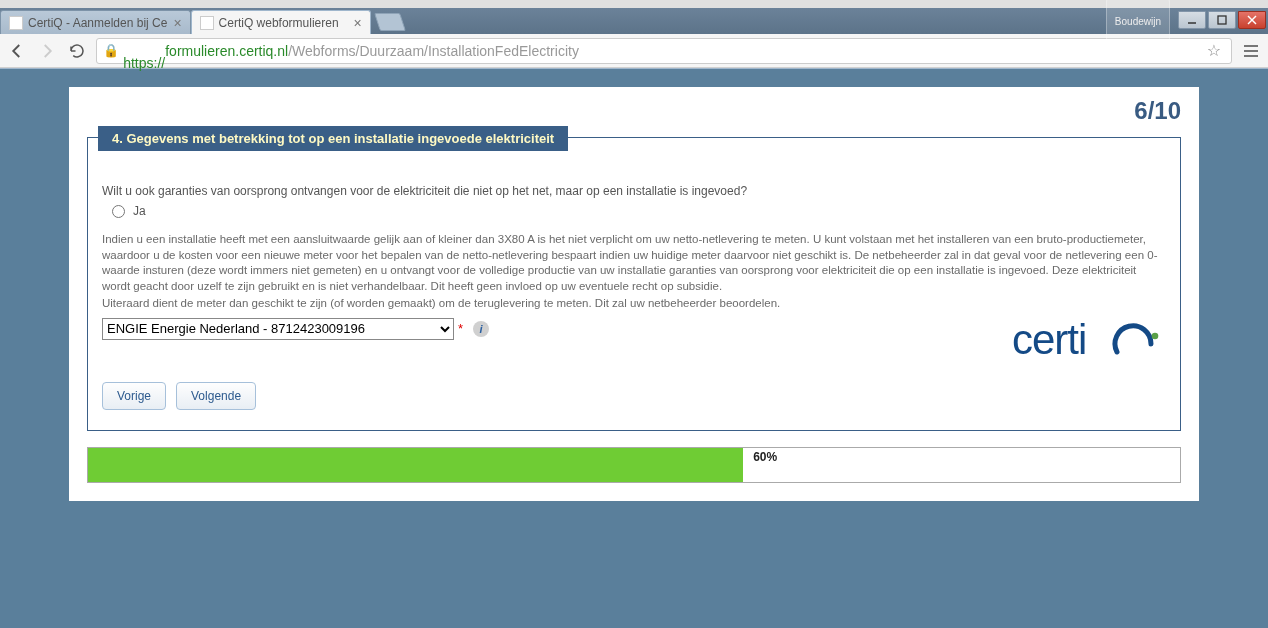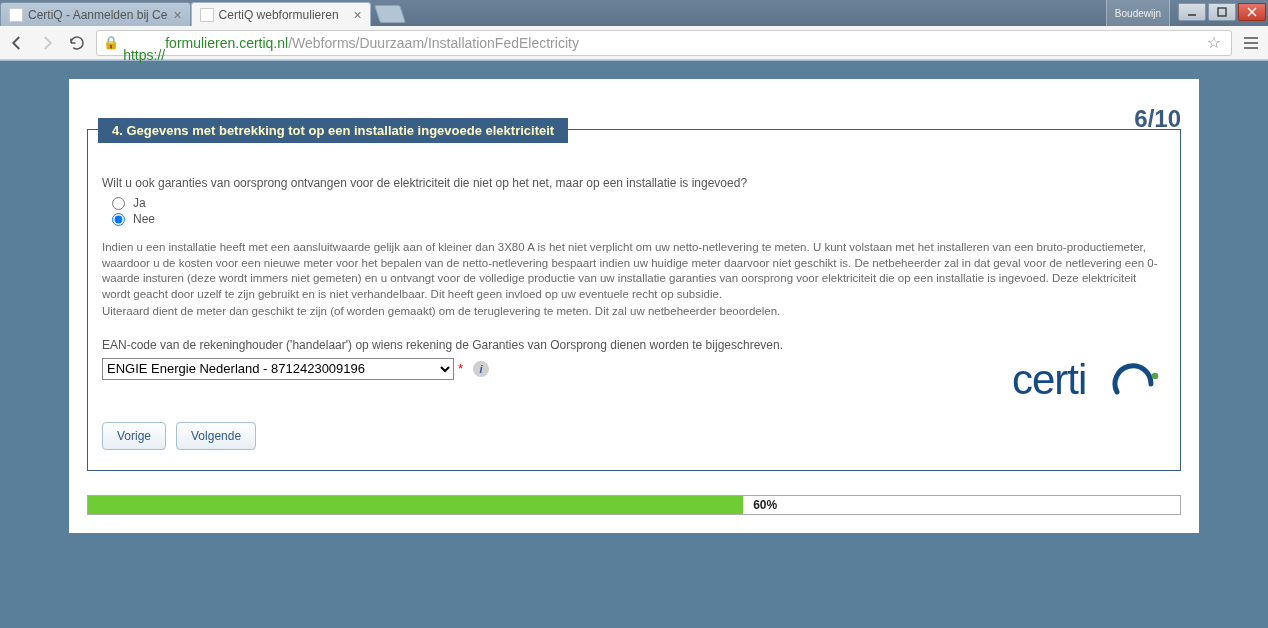--- a/index.html
+++ b/index.html
@@ -15,20 +15,21 @@
       background: linear-gradient(#d8e4ef, #c5d6e6);
       border-bottom: 1px solid #9fb6cc;
     }
     .titlebar {
       height: 26px;
       display: flex;
       justify-content: flex-end;
       align-items: center;
       background: linear-gradient(#6b8299, #5c7389);
       position: relative;
+      margin-top: 8px;
     }
     .tab-strip {
       position: absolute;
       left: 0;
       bottom: 0;
       display: flex;
       align-items: flex-end;
       height: 26px;
     }
     .tab {
@@ -151,21 +152,21 @@
     }
     .form-page {
       width: 1130px;
       margin: 0 auto;
       background: #fff;
       padding: 12px 18px 18px 18px;
       position: relative;
     }
     .step-indicator {
       position: absolute;
-      top: 26px;
+      top: 10px;
       right: 18px;
       font-size: 24px;
       font-weight: bold;
       color: #395b82;
     }
     .form-section {
       border: 1px solid #3a5f87;
       margin-top: 38px;
       padding: 46px 14px 20px 14px;
       position: relative;
@@ -263,22 +264,22 @@
       bottom: 54px;
     }
     .logo-text {
       font-size: 44px;
       font-weight: 300;
       color: #144a86;
       letter-spacing: -1px;
       font-family: "Segoe UI", Arial, sans-serif;
     }
     .progress-wrap {
-      margin-top: 24px;
-      height: 20px;
+      margin-top: 16px;
+      height: 36px;
       background: #fff;
       border: 1px solid #aaa;
       position: relative;
     }
     .progress-fill {
       height: 100%;
       background: #6fcc34;
     }
     .progress-label {
       position: absolute;
@@ -366,30 +367,25 @@
 
     <div class="form-section">
       <div class="section-title">4. Gegevens met betrekking tot op een installatie ingevoede elektriciteit</div>
 
       <div class="question">Wilt u ook garanties van oorsprong ontvangen voor de elektriciteit die niet op het net, maar op een installatie is ingevoed?</div>
 
       <label class="radio-row">
         <input type="radio" name="gvo" style="">
         <span>Ja</span>
       </label>
-      <label class="radio-row">
-        <input type="radio" name="gvo" checked="" style="">
-        <span>Nee</span>
-      </label>
 
       <div class="explain">Indien u een installatie heeft met een aansluitwaarde gelijk aan of kleiner dan 3X80 A is het niet verplicht om uw netto-netlevering te meten. U kunt volstaan met het installeren van een bruto-productiemeter, waardoor u de kosten voor een nieuwe meter voor het bepalen van de netto-netlevering bespaart indien uw huidige meter daarvoor niet geschikt is. De netbeheerder zal in dat geval voor de netlevering een 0-waarde insturen (deze wordt immers niet gemeten) en u ontvangt voor de volledige productie van uw installatie garanties van oorsprong voor elektriciteit die op een installatie is ingevoed. Deze elektriciteit wordt geacht door uzelf te zijn gebruikt en is niet verhandelbaar. Dit heeft geen invloed op uw eventuele recht op subsidie.</div>
 
       <div class="explain-after">Uiteraard dient de meter dan geschikt te zijn (of worden gemaakt) om de teruglevering te meten. Dit zal uw netbeheerder beoordelen.</div>
 
-      <div class="ean-label">EAN-code van de rekeninghouder ('handelaar') op wiens rekening de Garanties van Oorsprong dienen worden te bijgeschreven.</div>
 
       <div class="select-row">
         <select>
           <option>ENGIE Energie Nederland - 8712423009196</option>
         </select>
         <span class="required-mark">*</span>
         <span class="info-icon">i</span>
       </div>
 
       <div class="nav-buttons">

